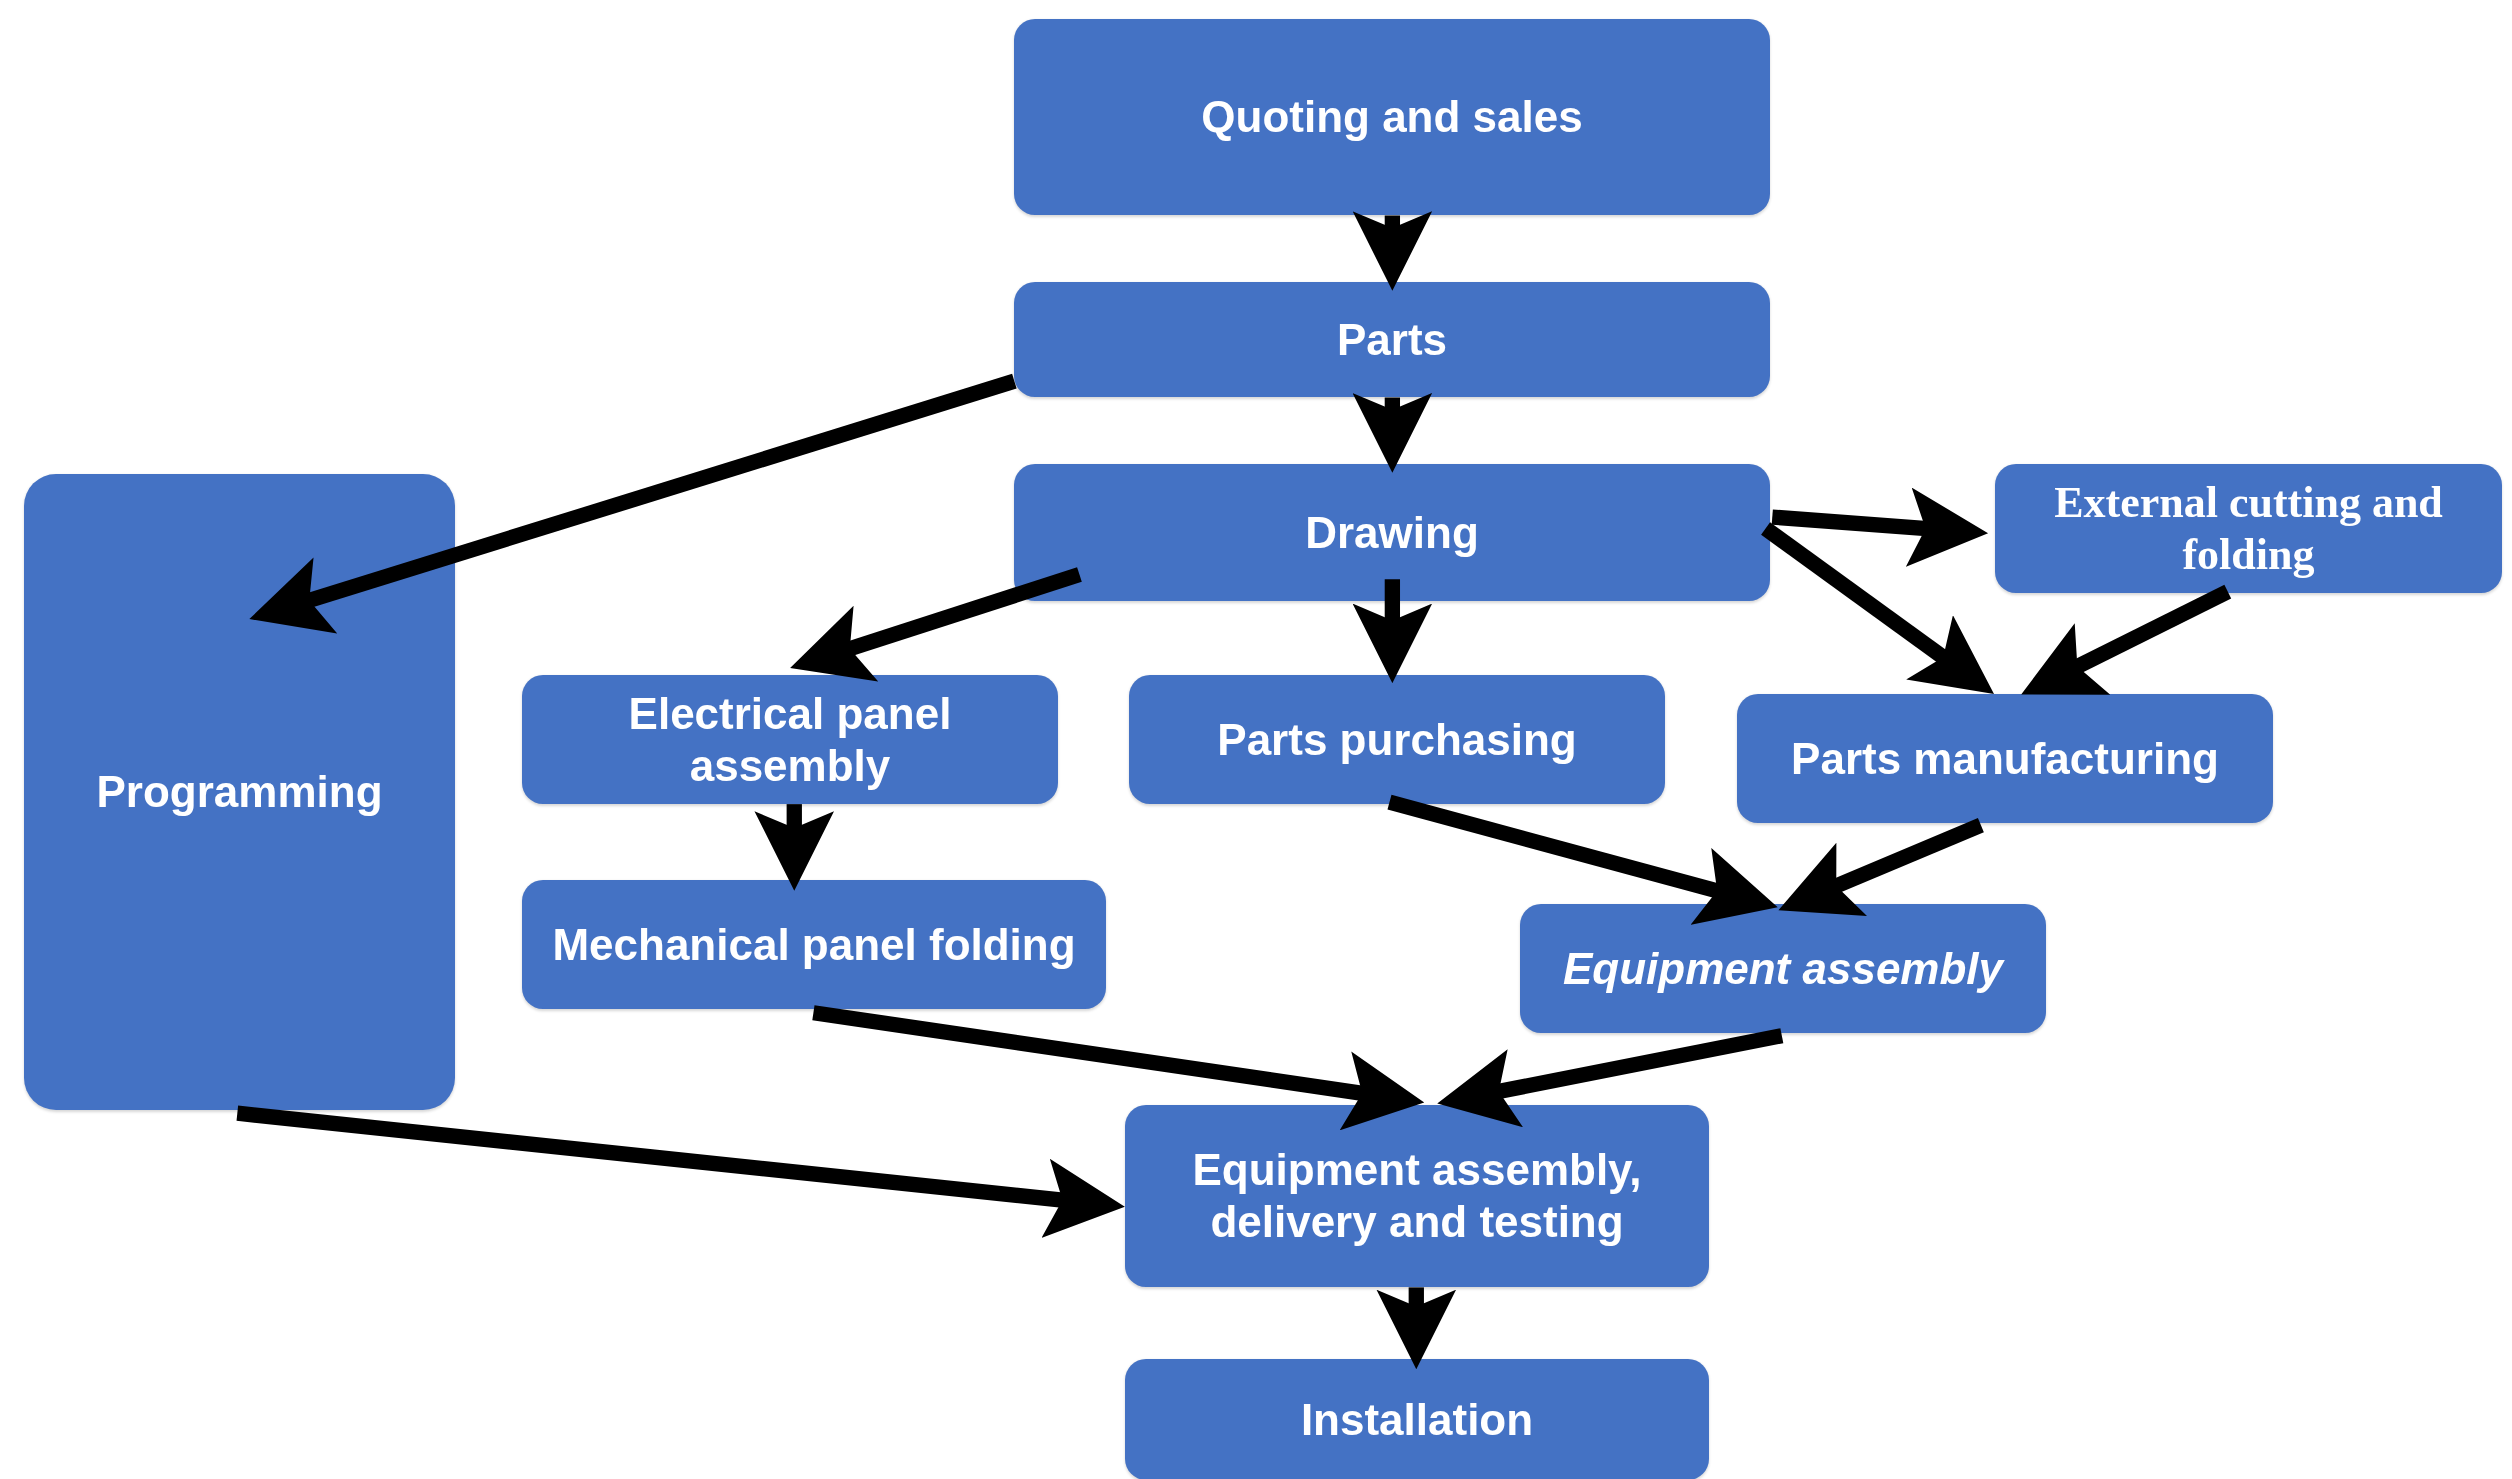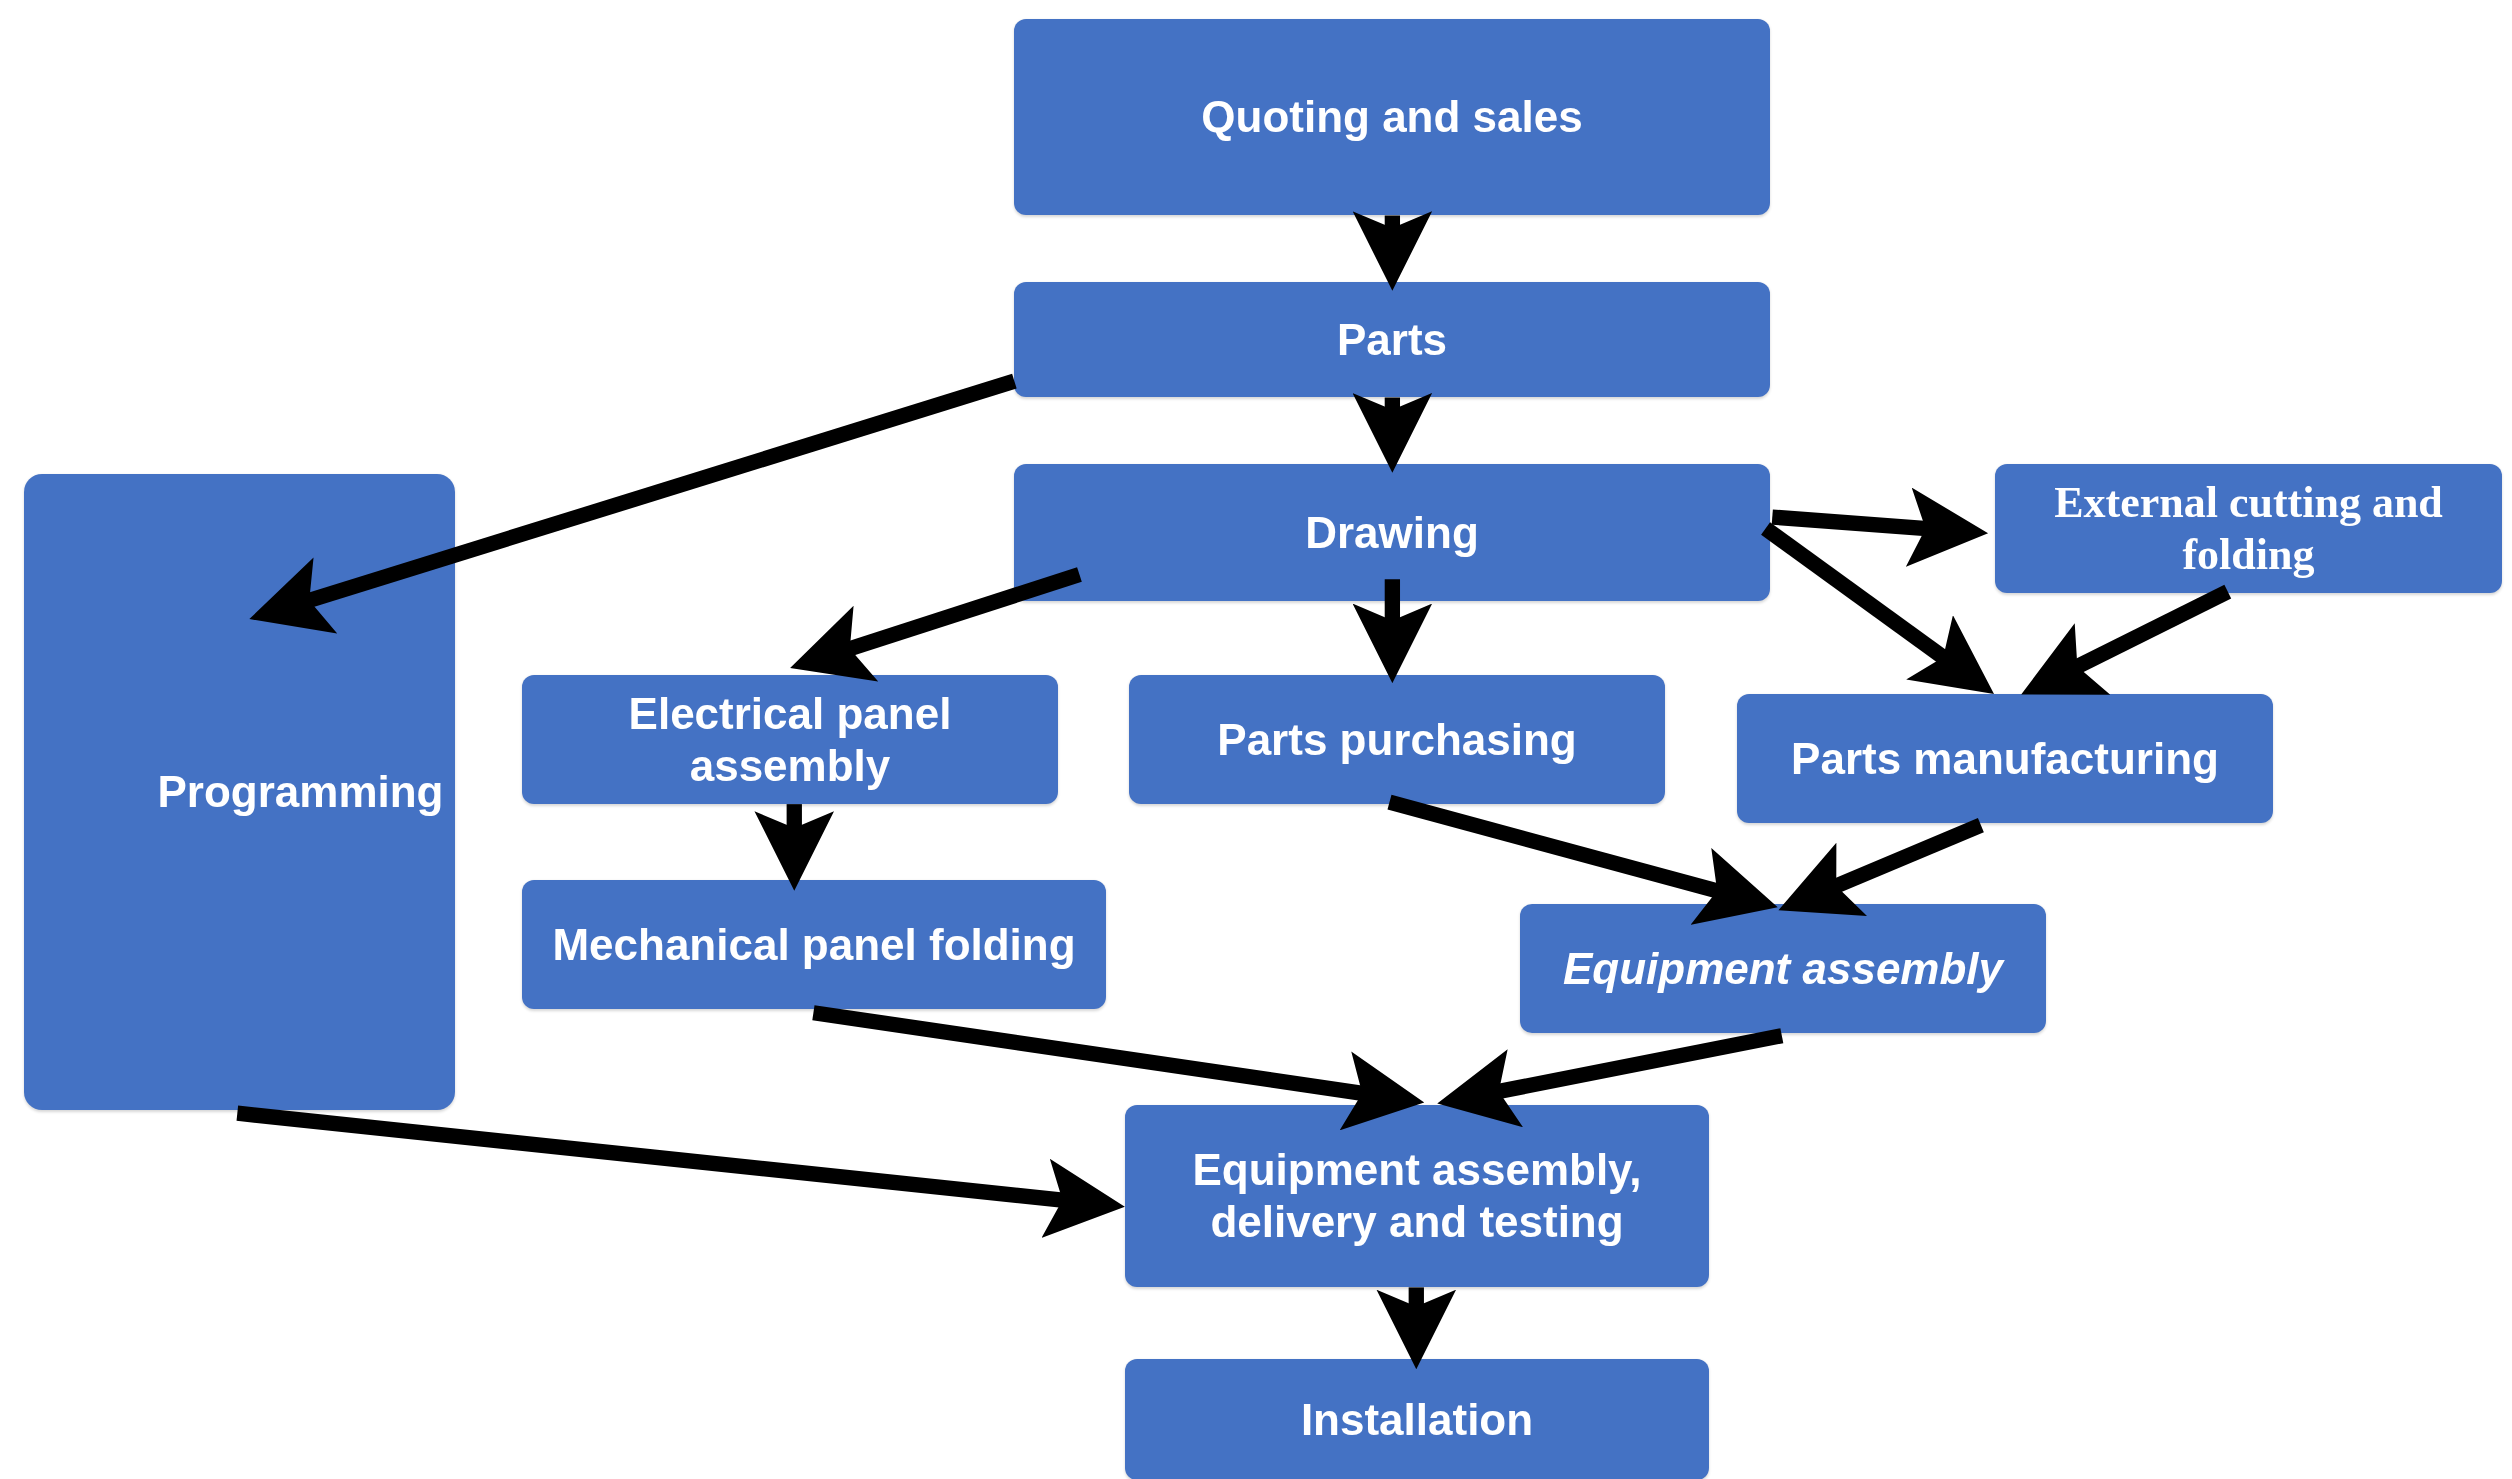--- a/index.html
+++ b/index.html
@@ -19,29 +19,28 @@
     position: absolute;
     background: #4472C4;
     color: #ffffff;
     display: flex;
     align-items: center;
     justify-content: center;
     text-align: center;
     font-weight: bold;
     font-size: 44px;
     line-height: 1.18;
-    border-radius: 12px;
+    border-radius: 21px;
     box-sizing: border-box;
     padding: 3.8px 11.5px;
     box-shadow: 0 1.9px 2.9px rgba(0,0,0,0.16);
     z-index: 2;
   }
   .node.tall {
-    border-radius: 18px;
-    text-align: right;
+    border-radius: 32px;
   }
   .node .label {
     display: block;
     width: 100%;
   }
   #edges {
     position: absolute;
     left: 0;
     top: 0;
     width: 2512px;

